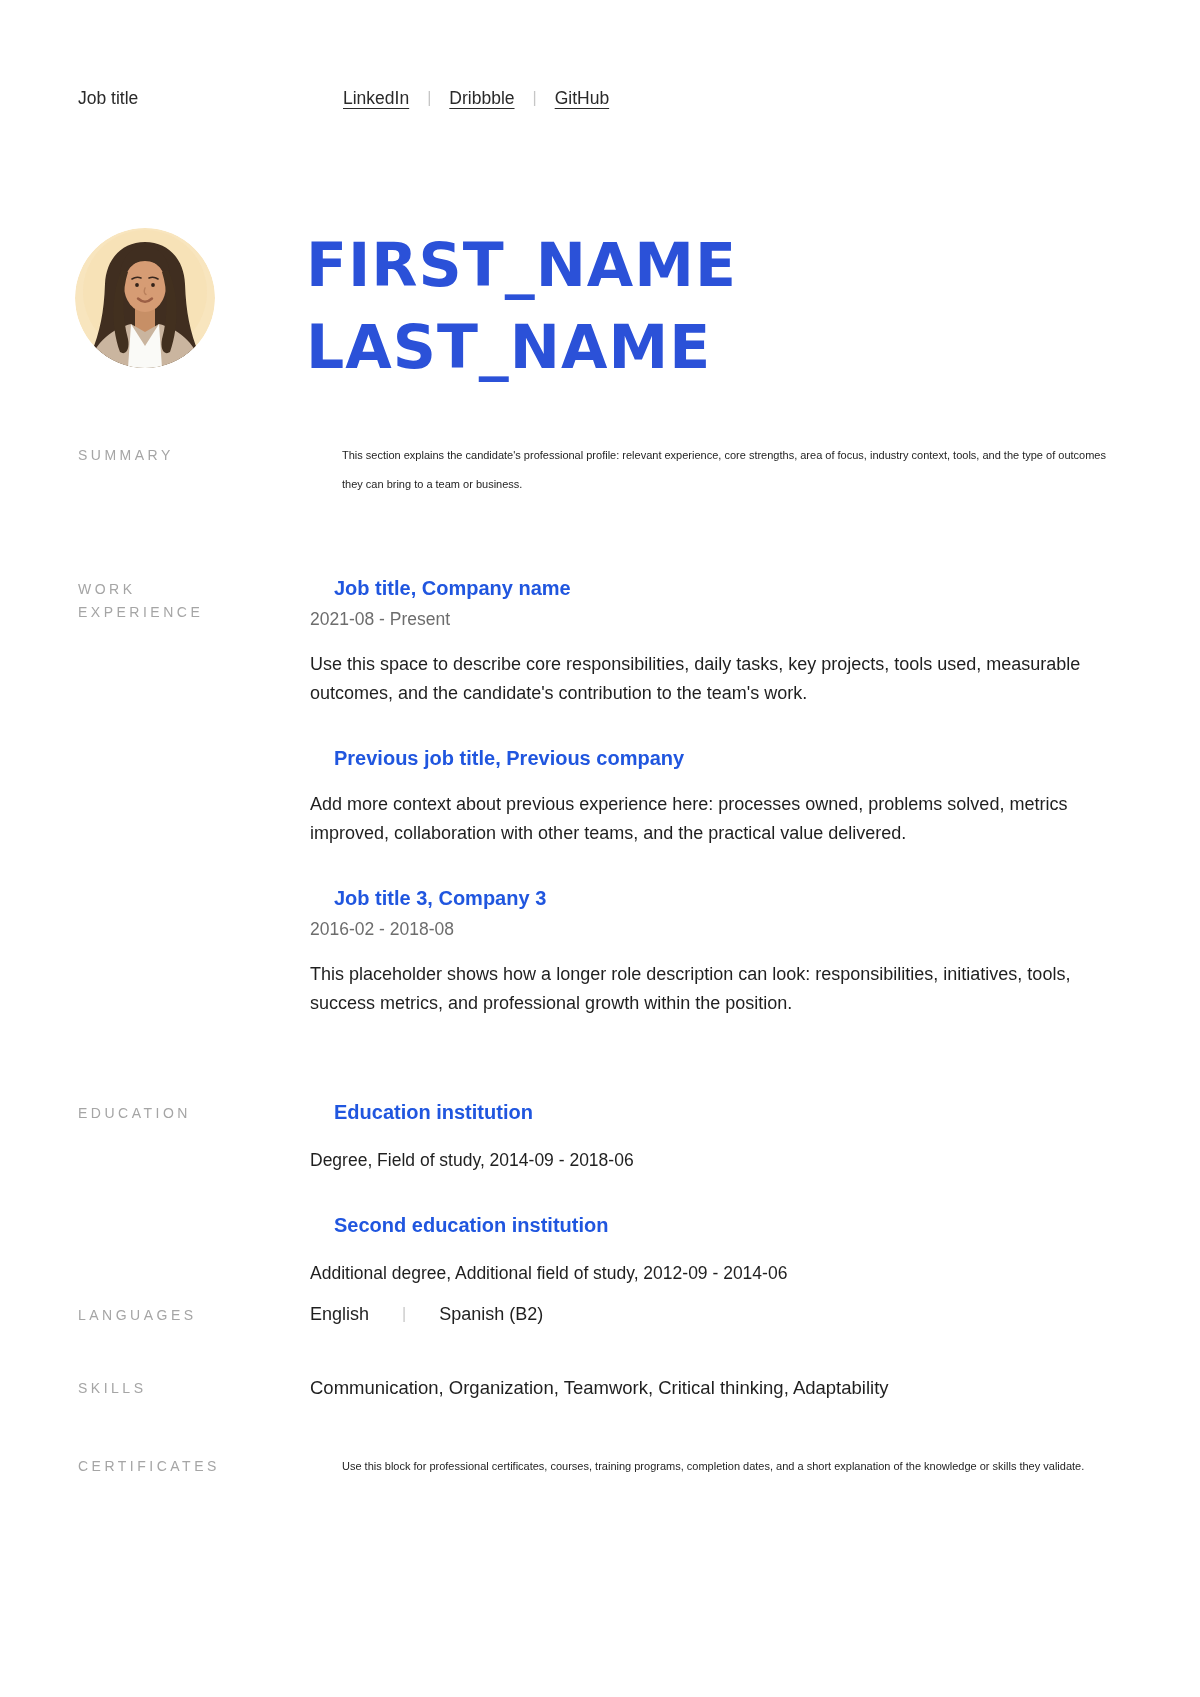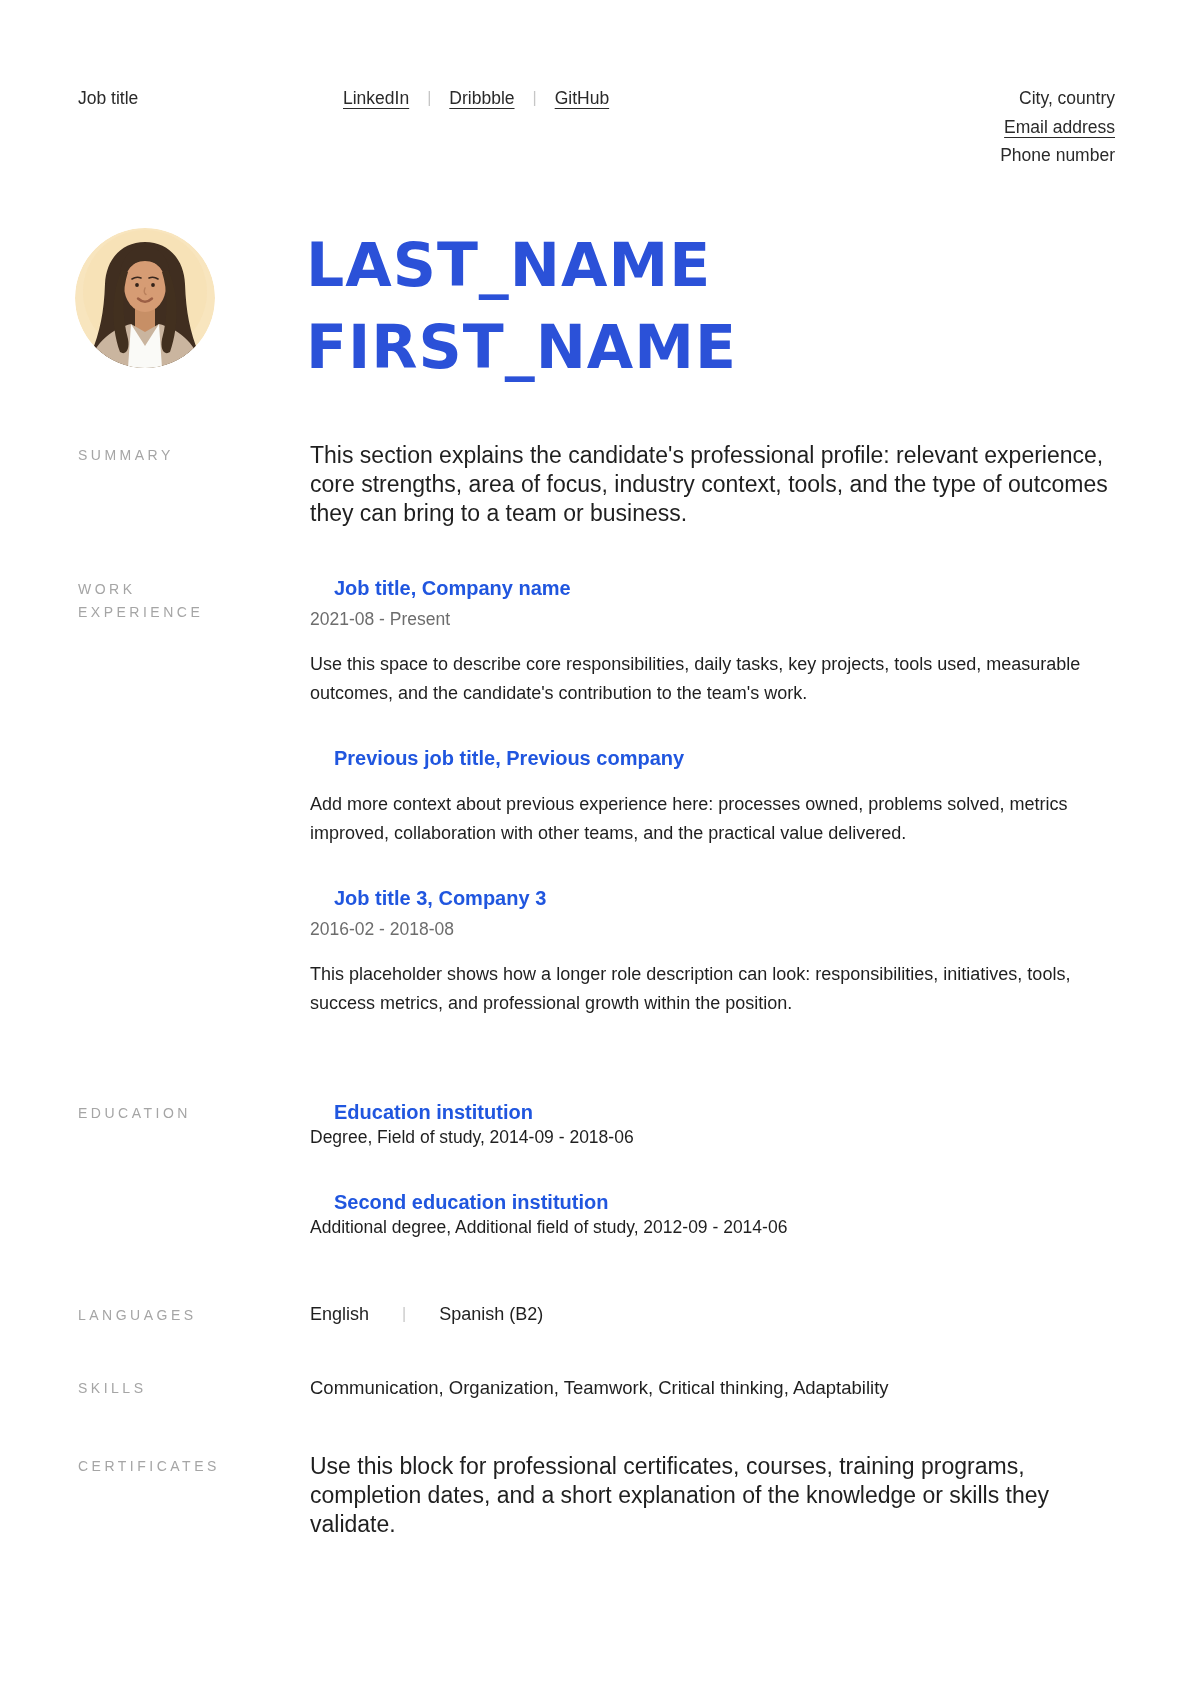--- a/index.html
+++ b/index.html
@@ -56,31 +56,31 @@
 
   
   .section { position: absolute; left: 78px; right: 82px; }
   .section-label {
     position: absolute; left: 0; top: 3px; width: 190px;
     font-size: 14px; letter-spacing: 3.5px; color: #a5a5a5;
     line-height: 23px; text-transform: uppercase;
   }
   .section-content { margin-left: 232px; max-width: 808px; }
 
-  .body-text { font-size: 23px; line-height: 29px; color: #1f1f1f; }
+  .body-text { font-size: 11px; line-height: 29px; color: #1f1f1f; margin-left: 32px; }
 
   .job + .job { margin-top: 38px; }
   .job-title-heading, .edu-heading {
     font-size: 20px; line-height: 26px; font-weight: 700; color: #2056df; margin-left: 24px;
   }
   .job-dates { margin-top: 6px; font-size: 17.5px; line-height: 24px; color: #6d6d6d; }
   .job-desc { margin-top: 19px; font-size: 18px; line-height: 28.5px; color: #1f1f1f; }
 
   .edu-item + .edu-item { margin-top: 40px; }
-  .edu-detail { margin-top: 0; font-size: 17.5px; line-height: 24px; color: #1f1f1f; }
+  .edu-detail { margin-top: 23px; font-size: 17.5px; line-height: 24px; color: #1f1f1f; }
 
   .lang-row { display: flex; align-items: flex-end; gap: 33px; font-size: 18px; line-height: 26px; }
   .lang-sep { color: #c9c9c9; font-size: 16px; }
 
   .skills-text { font-size: 18.5px; line-height: 27px; color: #1f1f1f; }
 </style>
 </head>
 <body>
 
 <div class="page">
@@ -88,25 +88,20 @@
   <div class="hdr-job-title">Job title</div>
 
   <div class="hdr-links">
     <a>LinkedIn</a>
     <span class="hdr-sep">|</span>
     <a>Dribbble</a>
     <span class="hdr-sep">|</span>
     <a>GitHub</a>
   </div>
 
-  <div class="hdr-contact">
-    <div>City, country</div>
-    <div><a class="email">Email address</a></div>
-    <div>Phone number</div>
-  </div>
 
   <div class="avatar">
     <svg viewBox="0 0 140 140" xmlns="http://www.w3.org/2000/svg">
       <defs>
           <clipPath id="avclip">
             <circle cx="70" cy="70" r="70"></circle>
           </clipPath>
         </defs>
       <g clip-path="url(#avclip)">
         <rect width="140" height="140" fill="#f8e5be"></rect>
@@ -132,22 +127,22 @@
         <circle cx="78" cy="57" r="1.9" fill="#33231a"></circle>
         <path d="M57,51 q4.5,-3 9,-1" stroke="#3a281e" stroke-width="1.6" fill="none" stroke-linecap="round"></path>
         <path d="M74,50 q4.5,-2 9,1" stroke="#3a281e" stroke-width="1.6" fill="none" stroke-linecap="round"></path>
         <path d="M70,60 q-2,5 1,6.5" stroke="#b9805c" stroke-width="1.4" fill="none" stroke-linecap="round"></path>
         <path d="M63,70.5 q7,6.5 14,0" stroke="#9c5f45" stroke-width="2.4" fill="none" stroke-linecap="round"></path>
       </g>
     </svg>
   </div>
 
   <div class="name-block">
+    <div>FIRST_NAME</div>
     <div>LAST_NAME</div>
-    <div>FIRST_NAME</div>
   </div>
 
   <div class="section" style="top:441px">
     <div class="section-label">SUMMARY</div>
     <div class="section-content">
       <div class="body-text">This section explains the candidate's professional profile: relevant experience, core strengths, area of focus, industry context, tools, and the type of outcomes they can bring to a team or business.</div>
     </div>
   </div>
 
   <div class="section" style="top:575px">

